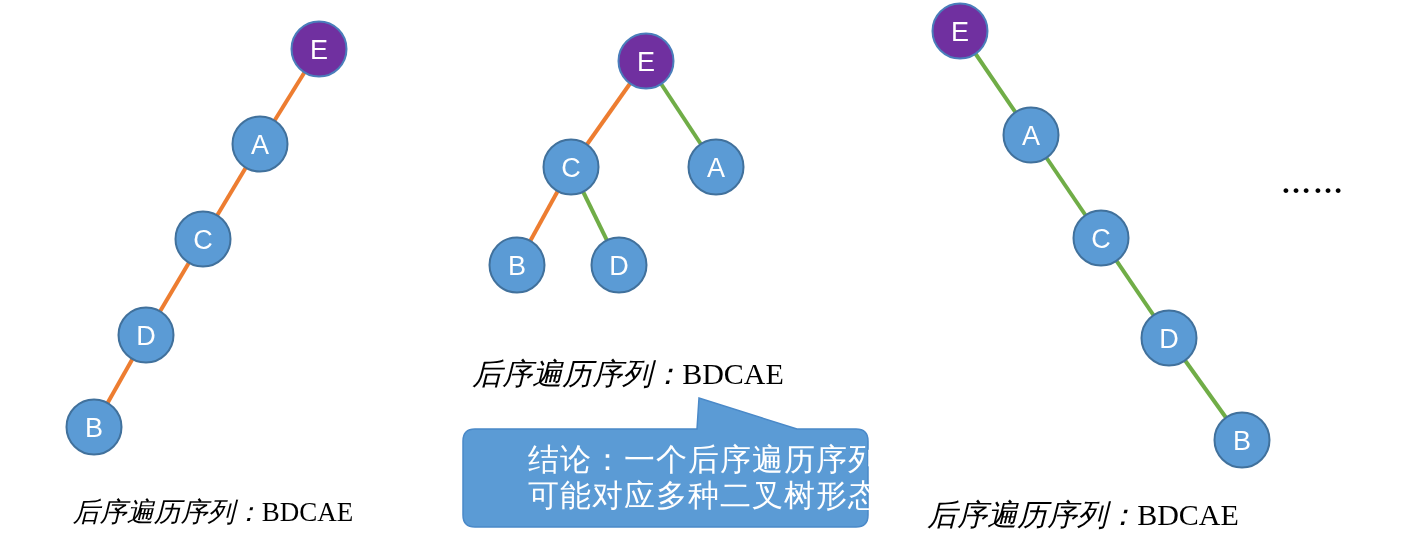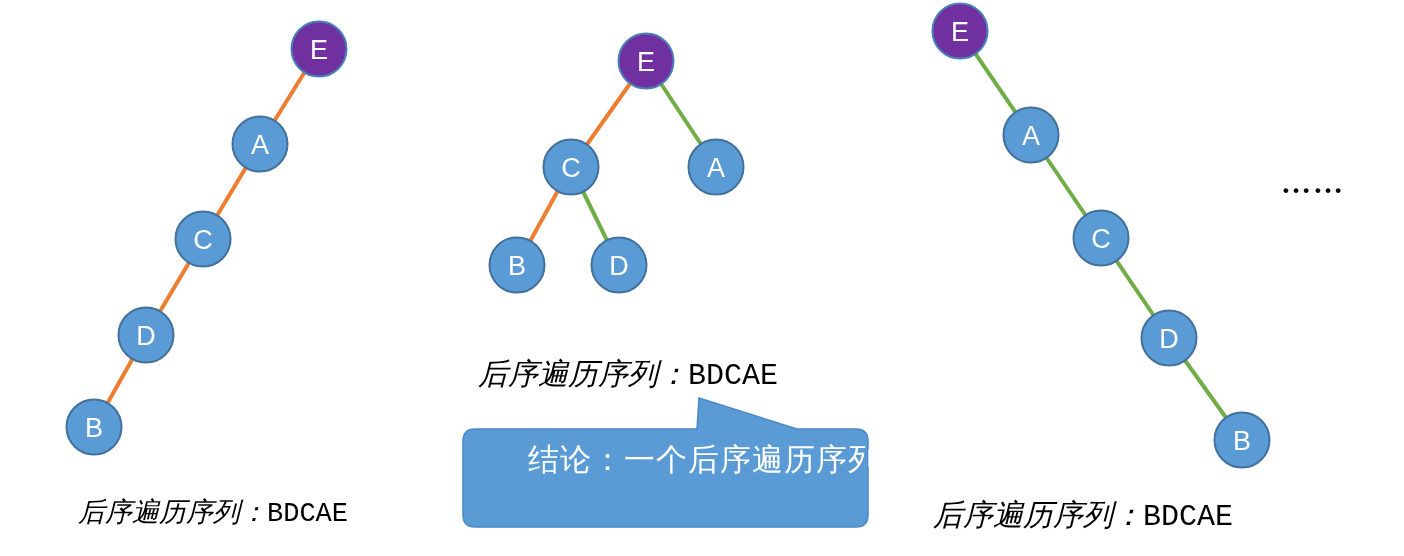--- a/index.html
+++ b/index.html
@@ -12,21 +12,21 @@
     font-family: "Liberation Serif", "DejaVu Serif", serif;
   }
   #diagram-svg { position: absolute; left: 0; top: 0; }
   .caption {
     position: absolute;
     white-space: nowrap;
     transform: translateX(-50%);
     color: #000000;
   }
   .caption .cn { font-family: "Liberation Serif", "DejaVu Serif", serif; font-style: italic; }
-  .caption .seq { font-family: Liberation Mono, monospace; font-weight: 500; }
+  .caption .seq { font-family: Liberation Serif, serif; font-weight: 500; }
   .cap1 { left: 213px; top: 494px; font-size: 27px; }
   .cap2 { left: 628px; top: 354px; font-size: 30px; }
   .cap3 { left: 1083px; top: 495px; font-size: 30px; }
   .bubble-text {
     position: absolute;
     left: 463px;
     top: 442px;
     width: 482px;
     text-align: center;
     font-size: 31px;
@@ -117,17 +117,18 @@
   <div class="caption cap2">
     <span class="cn">后序遍历序列：</span><span class="seq">BDCAE</span>
   </div>
 
   <div class="caption cap3">
     <span class="cn">后序遍历序列：</span><span class="seq">BDCAE</span>
   </div>
 
   <div class="bubble-text" style="color: rgb(255, 255, 255);">
     <div>结论：一个后序遍历序列</div>
+    <div>可能对应多种二叉树形态</div>
   </div>
 
   <div class="ellipsis">……</div>
 
 </div>
 
 </body></html>

